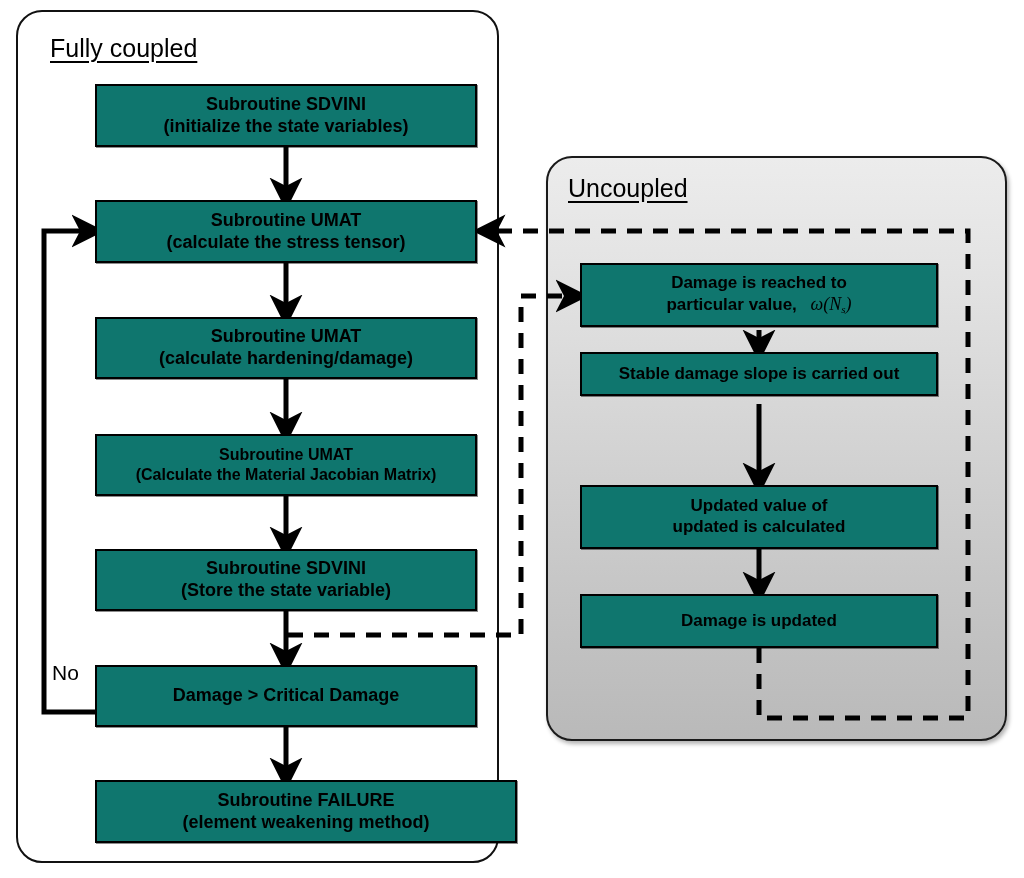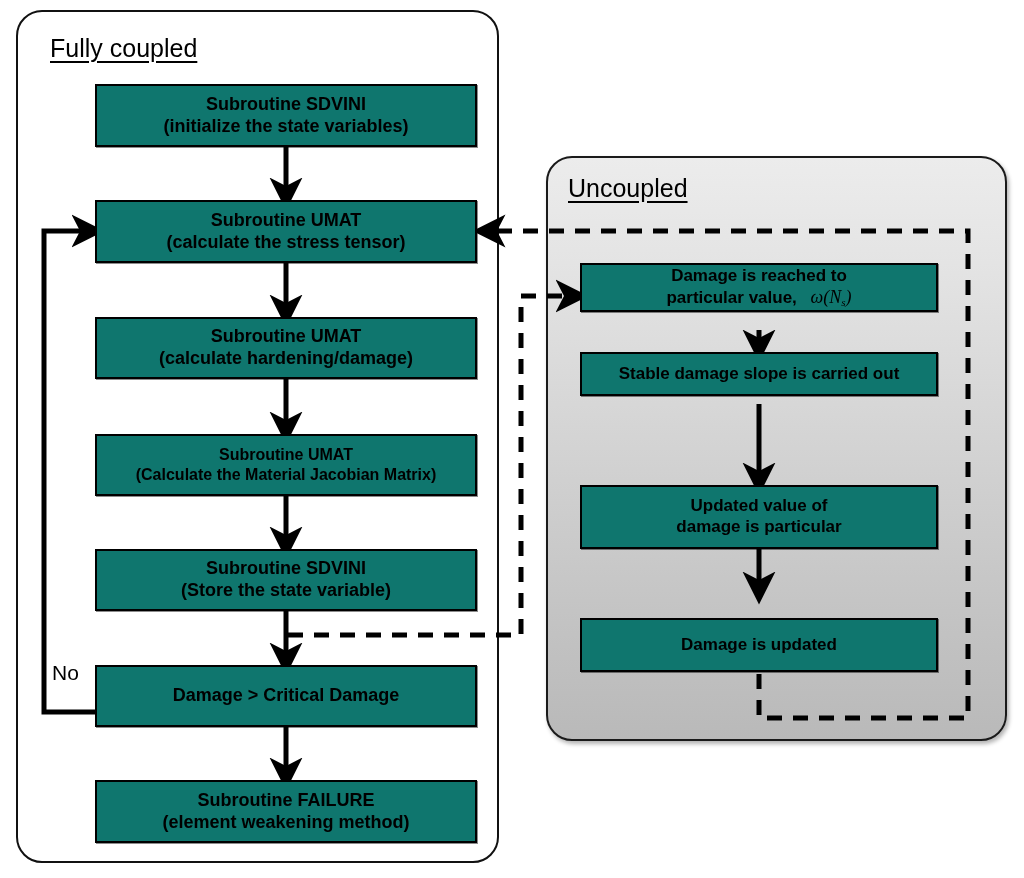--- a/index.html
+++ b/index.html
@@ -186,51 +186,51 @@
       <span class="txt">(Store the state variable)</span>
     </span>
   </div>
 
   <div class="node f18" style="left:95px; top:665px; width:382px; height:62px;">
     <span>
       <span class="txt">Damage &gt; Critical Damage</span>
     </span>
   </div>
 
-  <div class="node f18" style="left:95px; top:780px; width:382px; height:63px;">
+  <div class="node f18" style="left:95px; top:780px; width:422px; height:63px;">
     <span>
       <span class="txt">Subroutine FAILURE</span>
       <span class="txt">(element weakening method)</span>
     </span>
   </div>
 
   <div class="lbl-no" style="left:52px; top:661px;">No</div>
 
-  <div class="node f17" style="left:580px; top:263px; width:358px; height:49px;">
+  <div class="node f17" style="left:580px; top:263px; width:358px; height:64px;">
     <span>
       <span class="txt">Damage is reached to</span>
       <span class="txt">
         <span>particular value,</span>
         <span class="formula">&nbsp;&nbsp;<span>ω(N</span><sub>s</sub><span>)</span></span>
       </span>
     </span>
   </div>
 
   <div class="node f17" style="left:580px; top:352px; width:358px; height:44px;">
     <span>
       <span class="txt">Stable damage slope is carried out</span>
     </span>
   </div>
 
   <div class="node f17" style="left:580px; top:485px; width:358px; height:64px;">
     <span>
       <span class="txt">Updated value of</span>
-      <span class="txt">damage is particular</span>
-    </span>
-  </div>
-
-  <div class="node f17" style="left:580px; top:594px; width:358px; height:54px;margin-top:24px;">
+      <span class="txt">updated is calculated</span>
+    </span>
+  </div>
+
+  <div class="node f17" style="left:580px; top:594px; width:358px; height:54px;">
     <span>
       <span class="txt">Damage is updated</span>
     </span>
   </div>
 
 </div>
 
 </body></html>

